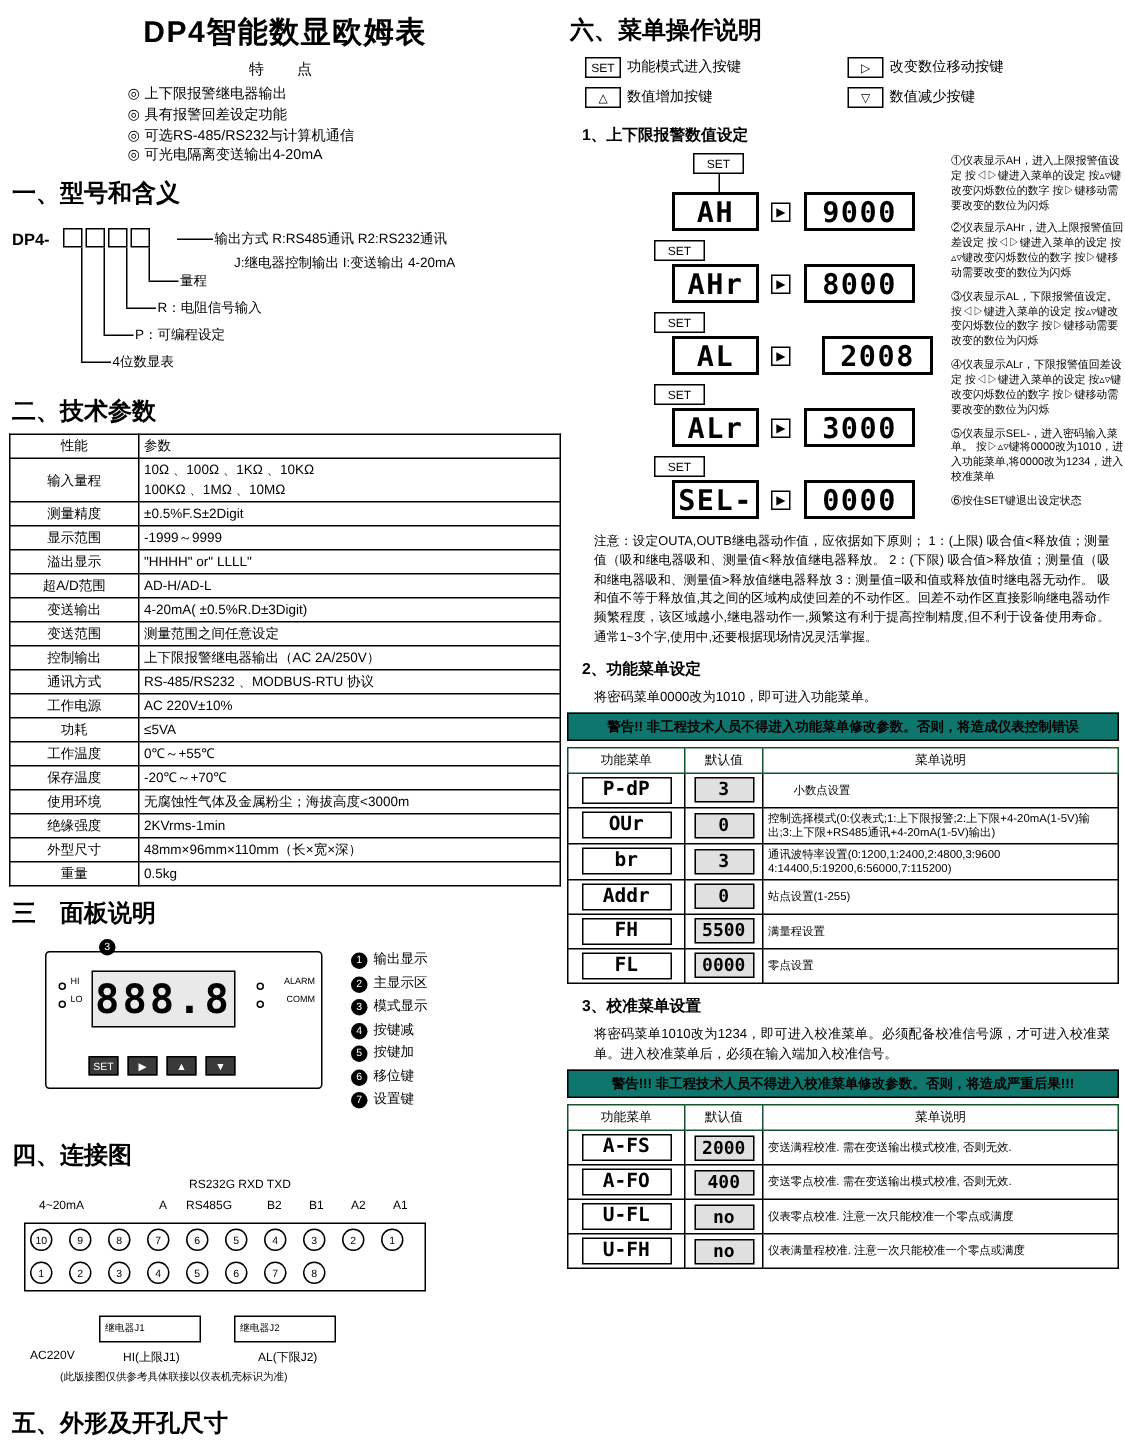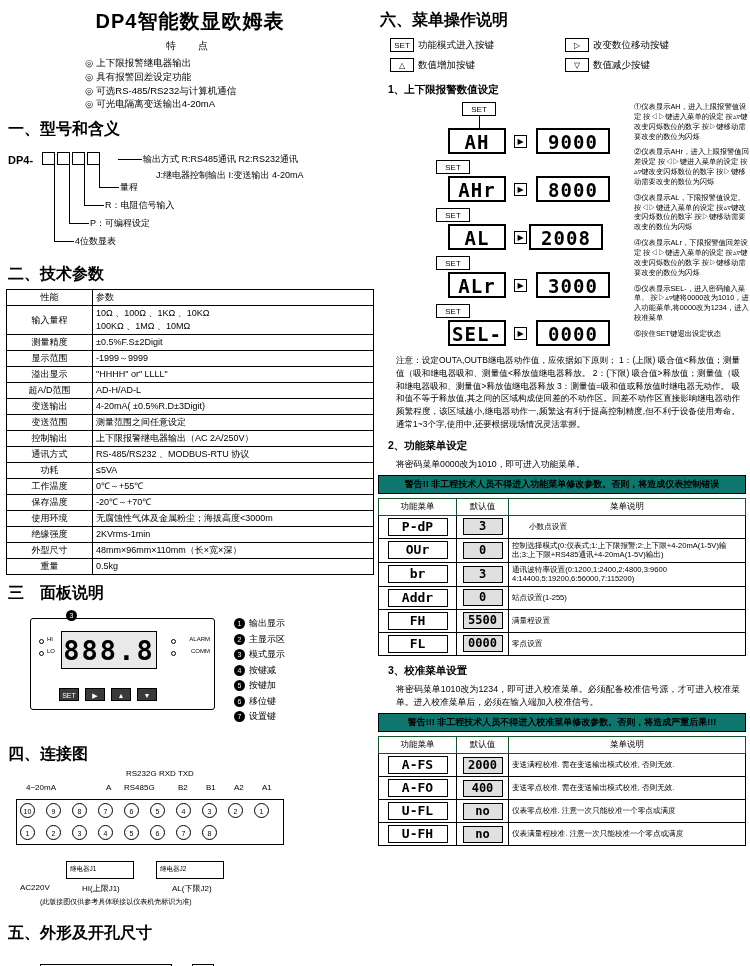--- a/index.html
+++ b/index.html
@@ -229,20 +229,24 @@
           </tr>
           <tr>
             <td class="k">控制输出</td>
             <td style="white-space: pre-line;">上下限报警继电器输出（AC 2A/250V）</td>
           </tr>
           <tr>
             <td class="k">通讯方式</td>
             <td style="white-space: pre-line;">RS-485/RS232 、MODBUS-RTU 协议</td>
           </tr>
           <tr>
+            <td class="k">工作电源</td>
+            <td style="white-space: pre-line;">AC 220V±10%</td>
+          </tr>
+          <tr>
             <td class="k">功耗</td>
             <td style="white-space: pre-line;">≤5VA</td>
           </tr>
           <tr>
             <td class="k">工作温度</td>
             <td style="white-space: pre-line;">0℃～+55℃</td>
           </tr>
           <tr>
             <td class="k">保存温度</td>
             <td style="white-space: pre-line;">-20℃～+70℃</td>
@@ -386,21 +390,21 @@
       <div class="lcd wide" style="left:152px; top:26px;">9000</div>
 
       <div class="setbtn" style="left:52px; top:58px;">SET</div>
       <div class="lcd" style="left:64px; top:74px;">AHr</div>
       <div class="arrowbox" style="left:130px; top:81px;">▶</div>
       <div class="lcd wide" style="left:152px; top:74px;">8000</div>
 
       <div class="setbtn" style="left:52px; top:106px;">SET</div>
       <div class="lcd" style="left:64px; top:122px;">AL</div>
       <div class="arrowbox" style="left:130px; top:129px;">▶</div>
-      <div class="lcd wide" style="left:145px; top:122px;">2008</div>
+      <div class="lcd wide" style="left:164px; top:122px;">2008</div>
 
       <div class="setbtn" style="left:52px; top:154px;">SET</div>
       <div class="lcd" style="left:64px; top:170px;">ALr</div>
       <div class="arrowbox" style="left:130px; top:177px;">▶</div>
       <div class="lcd wide" style="left:152px; top:170px;">3000</div>
 
       <div class="setbtn" style="left:52px; top:202px;">SET</div>
       <div class="lcd" style="left:64px; top:218px;">SEL-</div>
       <div class="arrowbox" style="left:130px; top:225px;">▶</div>
       <div class="lcd wide" style="left:152px; top:218px;">0000</div>

